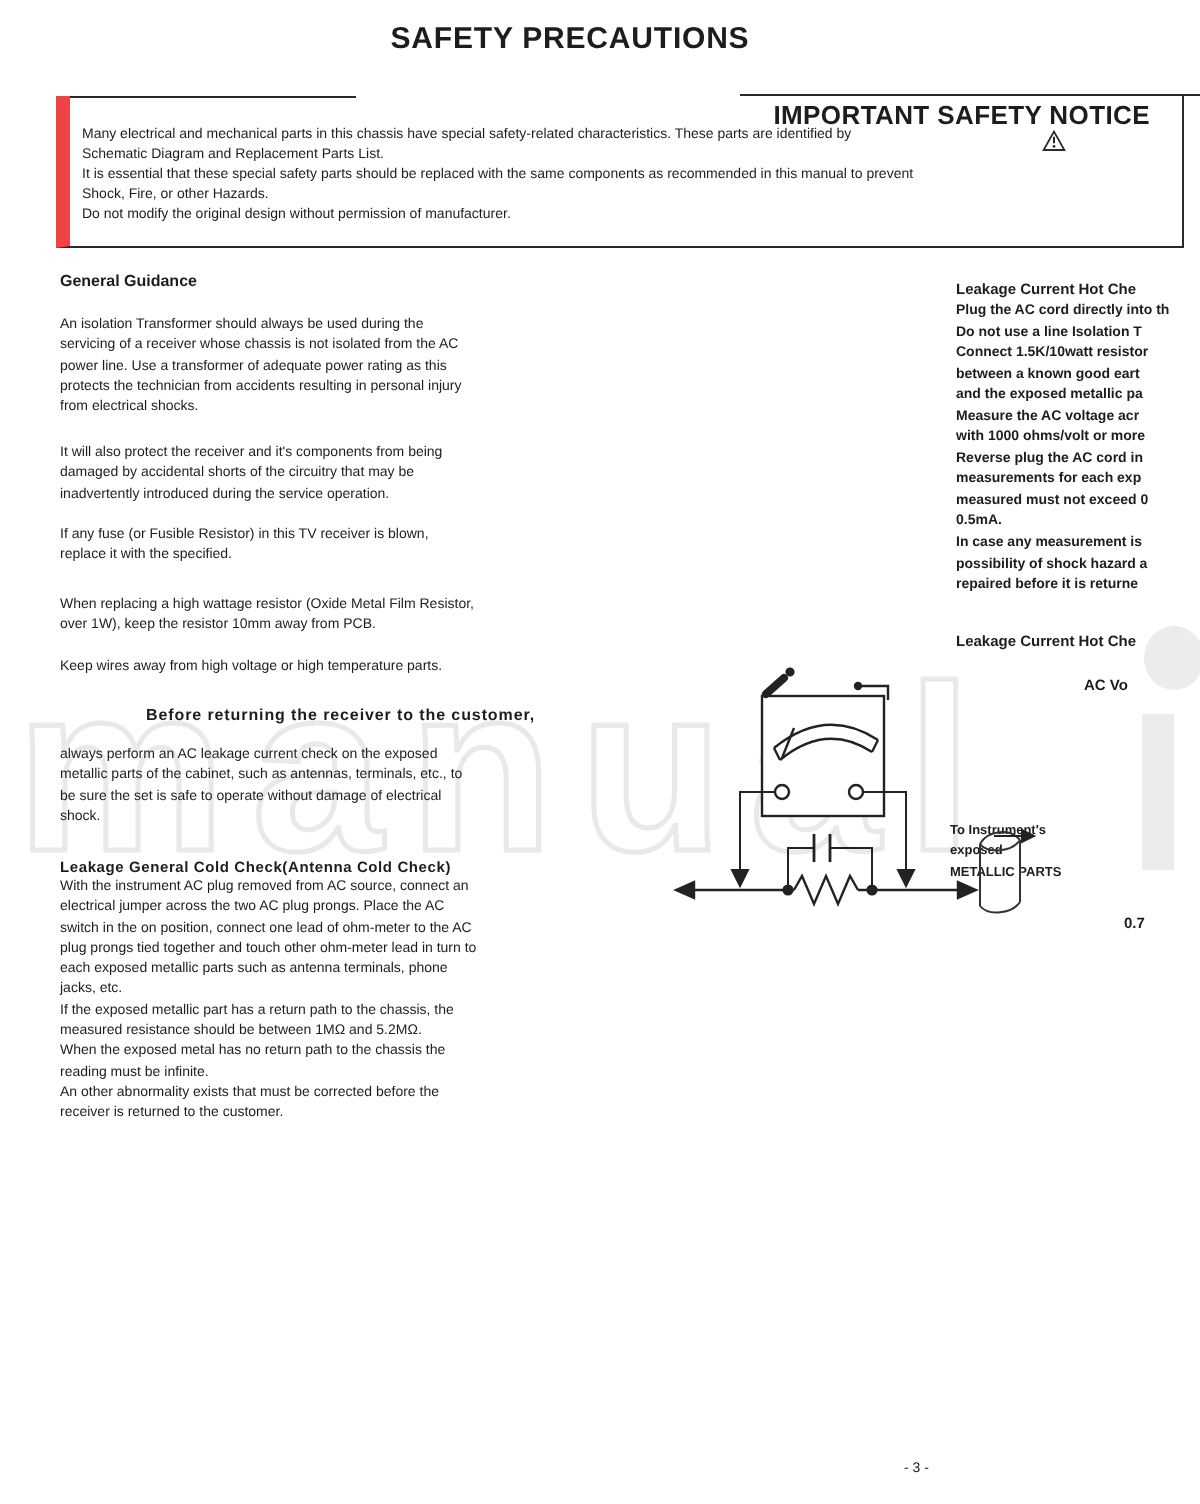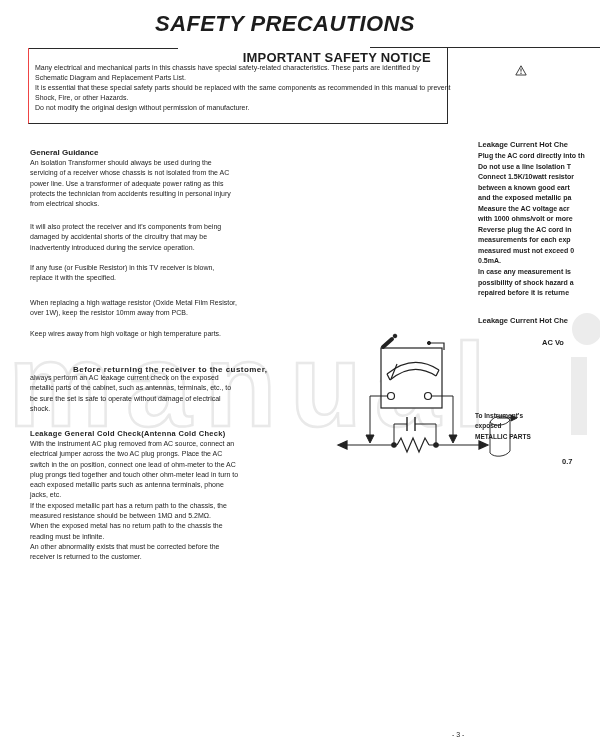--- a/index.html
+++ b/index.html
@@ -26,43 +26,42 @@
     background: #ececec; border-radius: 50%; z-index: 0;
   }
   .wm-bar {
     position: absolute; left: 571px; top: 357px; width: 16px; height: 78px;
     background: #ececec; z-index: 0;
   }
   .z { position: absolute; z-index: 1; }
   
   .page-title {
     left: 285px; top: 11px; transform: translateX(-50%);
-    font-size: 22px; font-weight: bold; letter-spacing: 0.4px;
+    font-size: 15px; font-weight: bold; letter-spacing: 0.4px;
     white-space: nowrap;
-    font-style: italic;
   }
   
   .notice-line { height: 1px; background: #2a2a2a; }
   .nl-left  { left: 28px;  top: 48px; width: 150px; }
   .nl-right { left: 370px; top: 47px; width: 230px; }
   .notice-box {
-    left: 28px; top: 48px; width: 420px; height: 76px;
-    border-left: 1px solid #ef4444; border-right: 1px solid #2a2a2a;
+    left: 28px; top: 48px; width: 564px; height: 76px;
+    border-left: 7px solid #ef4444; border-right: 1px solid #2a2a2a;
     border-bottom: 1px solid #2a2a2a;
   }
   .notice-title {
     position: absolute; right: 16px; top: 2px;
     font-size: 13px; font-weight: bold; letter-spacing: 0.2px;
     white-space: nowrap;
   }
   .warn-tri { position: absolute; left: 486px; top: 17px; }
   .notice-body { position: absolute; left: 6px; top: 15px; font-size: 7px; }
   .notice-body .tline { line-height: 10px; white-space: nowrap; }
   
-  .h8  { font-size: 8px;   font-weight: bold; white-space: nowrap; margin-top: 12px; }
+  .h8  { font-size: 8px;   font-weight: bold; white-space: nowrap; }
   .h75 { font-size: 7.5px; font-weight: bold; white-space: nowrap; }
   .para  { font-size: 7px; }
   .para .tline  { line-height: 10.3px; white-space: nowrap; }
   .rpara { font-size: 7px; font-weight: bold; }
   .rpara .tline { line-height: 10.55px; white-space: nowrap; }
   .lbl { font-size: 7.5px; font-weight: bold; white-space: nowrap; }
   .diag-label { font-size: 6.5px; font-weight: bold; }
   .diag-label .tline { line-height: 10.3px; white-space: nowrap; }
   
   .gg-head   { left: 30px; top: 136px; }

